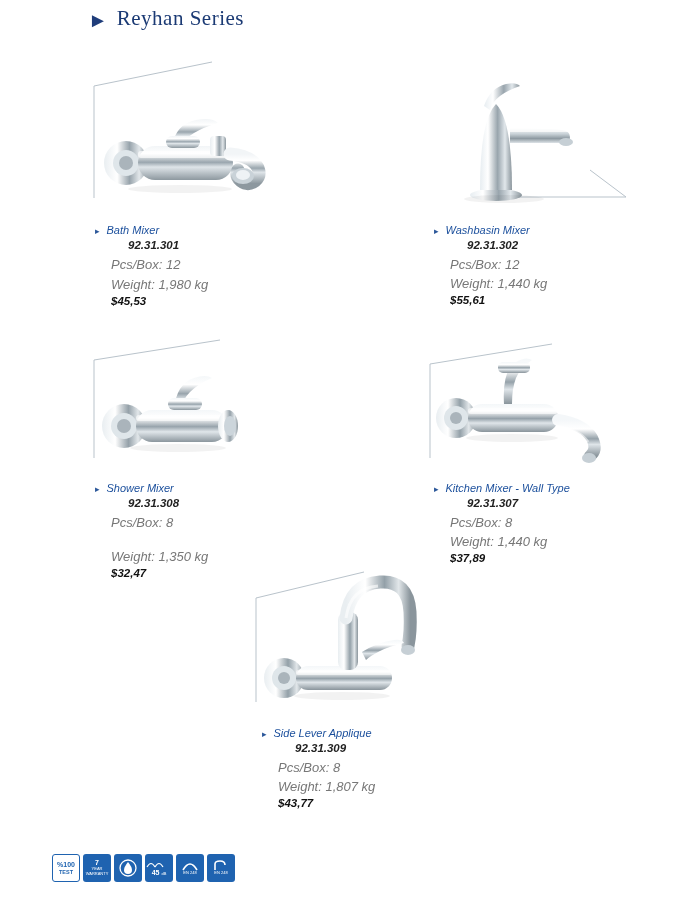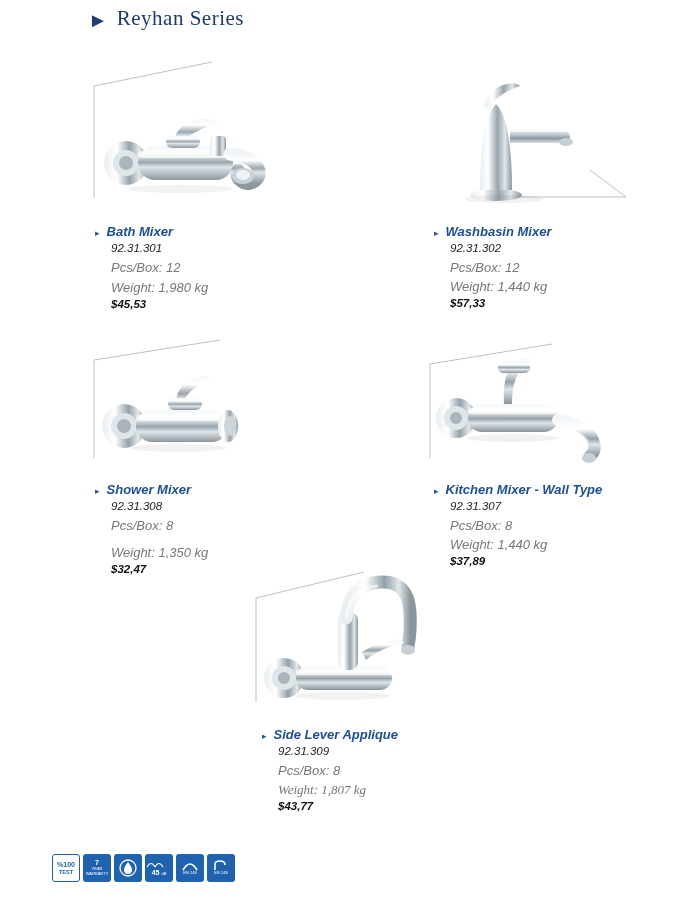--- a/index.html
+++ b/index.html
@@ -48,33 +48,33 @@
     display: flex;
     align-items: baseline;
     gap: 7px;
   }
   .cap-arrow {
     color: #2a5699;
     font-size: 9px;
     line-height: 1;
   }
   .cap-name {
-    font-size: 13px;
-    font-weight: bold;
+    font-size: 11px;
+    font-weight: normal;
     font-style: italic;
     color: #1b4f9c;
     white-space: nowrap;
   }
   .cap-code {
     font-size: 11.5px;
-    font-weight: normal;
+    font-weight: bold;
     font-style: italic;
     color: #222;
     margin-top: 3px;
-    margin-left: 16px;
+    margin-left: 33px;
   }
   .cap-spec {
     font-size: 13px;
     font-style: italic;
     color: #777;
     margin-left: 16px;
     margin-top: 5px;
     line-height: 1.45;
   }
   .cap-price {
@@ -229,21 +229,21 @@
   </div>
 
   <div class="caption" style="left:434px; top:224px;">
     <div class="cap-head">
       <span class="cap-arrow">▸</span>
       <span class="cap-name">Washbasin Mixer</span>
     </div>
     <div class="cap-code">92.31.302</div>
     <div class="cap-spec">Pcs/Box: 12</div>
     <div class="cap-spec" style="margin-top:0;">Weight: 1,440 kg</div>
-    <div class="cap-price">$57,33</div>
+    <div class="cap-price">$55,61</div>
   </div>
 
   <div class="art" style="left:78px; top:338px; width:200px; height:140px;">
     <svg width="200" height="140" viewBox="0 0 200 140">
       <defs>
         <linearGradient id="chrome3" x1="0" y1="0" x2="0" y2="1">
           <stop offset="0%" stop-color="#f4f7f9"></stop>
           <stop offset="25%" stop-color="#ffffff"></stop>
           <stop offset="52%" stop-color="#98a4ac"></stop>
           <stop offset="68%" stop-color="#e0e6ea"></stop>
@@ -274,21 +274,21 @@
     </svg>
   </div>
 
   <div class="caption" style="left:95px; top:482px;">
     <div class="cap-head">
       <span class="cap-arrow">▸</span>
       <span class="cap-name">Shower Mixer</span>
     </div>
     <div class="cap-code">92.31.308</div>
     <div class="cap-spec">Pcs/Box: 8</div>
-    <div class="cap-spec" style="margin-top:8px;">Weight: 1,350 kg</div>
+    <div class="cap-spec" style="margin-top:15px;">Weight: 1,350 kg</div>
     <div class="cap-price">$32,47</div>
   </div>
 
   <div class="art" style="left:412px; top:340px; width:210px; height:140px;">
     <svg width="210" height="140" viewBox="0 0 210 140">
       <defs>
         <linearGradient id="chrome4" x1="0" y1="0" x2="0" y2="1">
           <stop offset="0%" stop-color="#f4f7f9"></stop>
           <stop offset="25%" stop-color="#ffffff"></stop>
           <stop offset="52%" stop-color="#96a2aa"></stop>
@@ -371,21 +371,21 @@
     </svg>
   </div>
 
   <div class="caption" style="left:262px; top:727px;">
     <div class="cap-head">
       <span class="cap-arrow">▸</span>
       <span class="cap-name">Side Lever Applique</span>
     </div>
     <div class="cap-code">92.31.309</div>
     <div class="cap-spec">Pcs/Box: 8</div>
-    <div class="cap-spec" style="margin-top:0;font-family:Liberation Serif, serif;">Weight: 1,807 kg</div>
+    <div class="cap-spec" style="margin-top:0;">Weight: 1,807 kg</div>
     <div class="cap-price">$43,77</div>
   </div>
 
   <div class="footer">
 
     <div class="badge white">
       <span class="big">%100</span>
       <span>TEST</span>
     </div>
 

